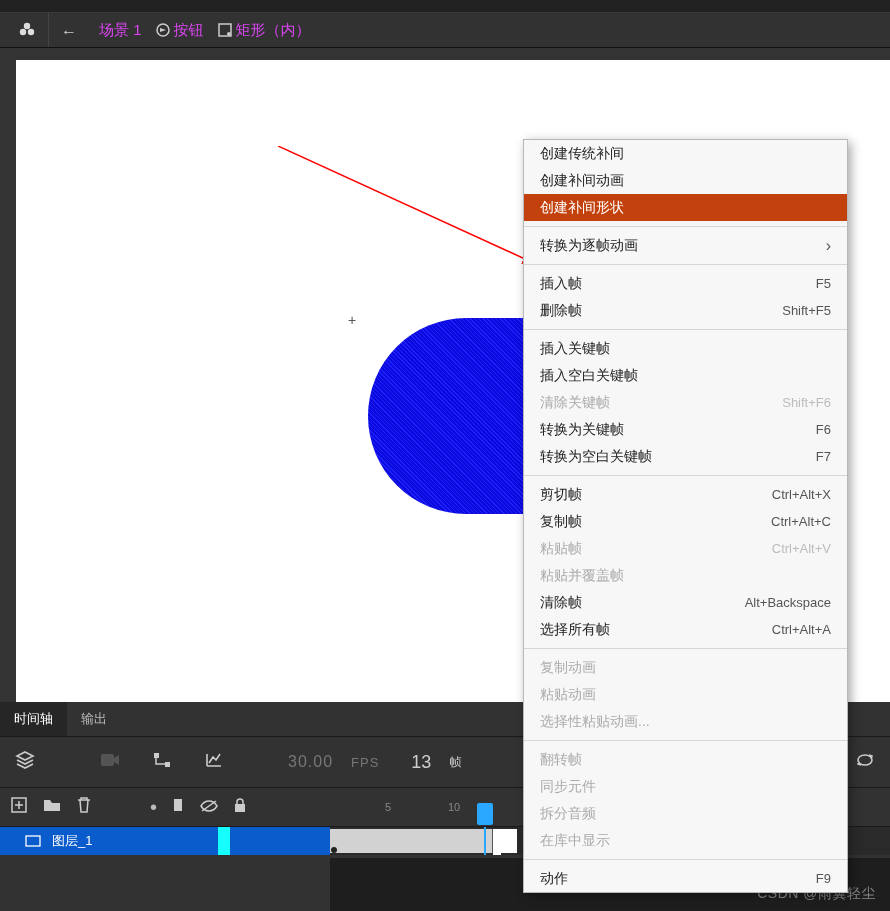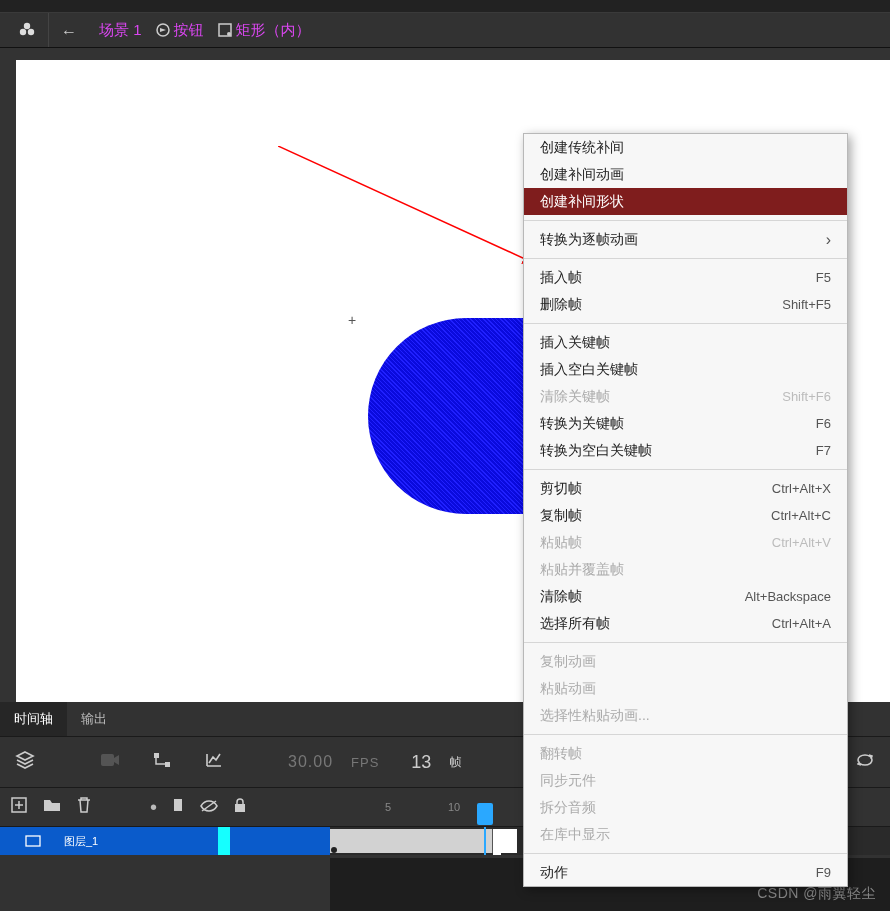--- a/index.html
+++ b/index.html
@@ -26,35 +26,35 @@
   .tl-tools .spacer{flex:1;}
   .gray-ic{color:#bbb;font-size:18px;}
   .fps{color:#777;font-size:16px;letter-spacing:1px;}
   .fps-label{font-size:13px;}
   .frame{color:#ccc;font-size:18px;}
   .frame-label{font-size:12px;}
   .layer-head{height:38px;display:flex;align-items:center;padding:0 10px;gap:14px;border-bottom:1px solid #1a1a1a;position:relative;}
   .ruler{position:absolute;left:330px;right:0;top:0;height:38px;display:flex;align-items:center;color:#888;font-size:11px;}
   .ruler span{position:absolute;}
   .layer-row{height:28px;background:#0a5bcb;display:flex;align-items:center;padding-left:24px;position:relative;}
-  .layer-row .lname{color:#fff;font-size:11px;margin-left:22px;}
+  .layer-row .lname{color:#fff;font-size:13px;margin-left:10px;}
   .track{position:absolute;left:330px;right:0;height:28px;background:#2a2a2a;top:0;display:flex;align-items:center;}
   .kf{position:absolute;top:2px;width:8px;height:24px;}
   .kf .dot{position:absolute;bottom:2px;left:1px;width:6px;height:6px;border-radius:50%;background:#222;}
   .span1{position:absolute;left:0;top:2px;width:162px;height:24px;background:#d2d2d2;}
   .span2{position:absolute;left:162px;top:2px;width:24px;height:24px;background:#fff;border-left:1px solid #555;}
   .playhead{position:absolute;left:484px;top:0;bottom:0;width:2px;background:#2aa8ff;}
   .playhead:before{content:"";position:absolute;top:-24px;left:-7px;width:16px;height:22px;background:#2aa8ff;border-radius:2px;}
   .track-area{position:absolute;left:330px;right:0;top:156px;bottom:0;background:#1e1e1e;}
   .startmark{position:absolute;left:218px;top:0;width:12px;height:28px;background:#15ffff;}
   
-  .ctx{position:absolute;left:523px;top:133px;width:323px;background:#f7f7f7;border:1px solid #b8b8b8;box-shadow:3px 3px 10px rgba(0,0,0,.35);font-size:14px;z-index:50;}
+  .ctx{position:absolute;left:523px;top:139px;width:323px;background:#f7f7f7;border:1px solid #b8b8b8;box-shadow:3px 3px 10px rgba(0,0,0,.35);font-size:14px;z-index:50;}
   .ctx .item{height:27px;padding:0 16px;display:flex;align-items:center;justify-content:space-between;color:#222;}
   .ctx .item.sub:after{content:"›";color:#555;font-size:16px;}
-  .ctx .item.sel{background:#7f1d1d;color:#fff;}
+  .ctx .item.sel{background:#c2410c;color:#fff;}
   .ctx .item.dis{color:#ababab;}
   .ctx .sep{height:1px;background:#d6d6d6;margin:5px 0;}
   .ctx .sc{color:#555;font-size:13px;padding-left:8px;}
   .ctx .item.dis .sc{color:#bcbcbc;}
   
   .wm{position:absolute;right:14px;bottom:8px;color:rgba(220,220,220,.55);font-size:14px;letter-spacing:.5px;}
   .ic{display:inline-block;}
 </style>
 </head>
 <body>

